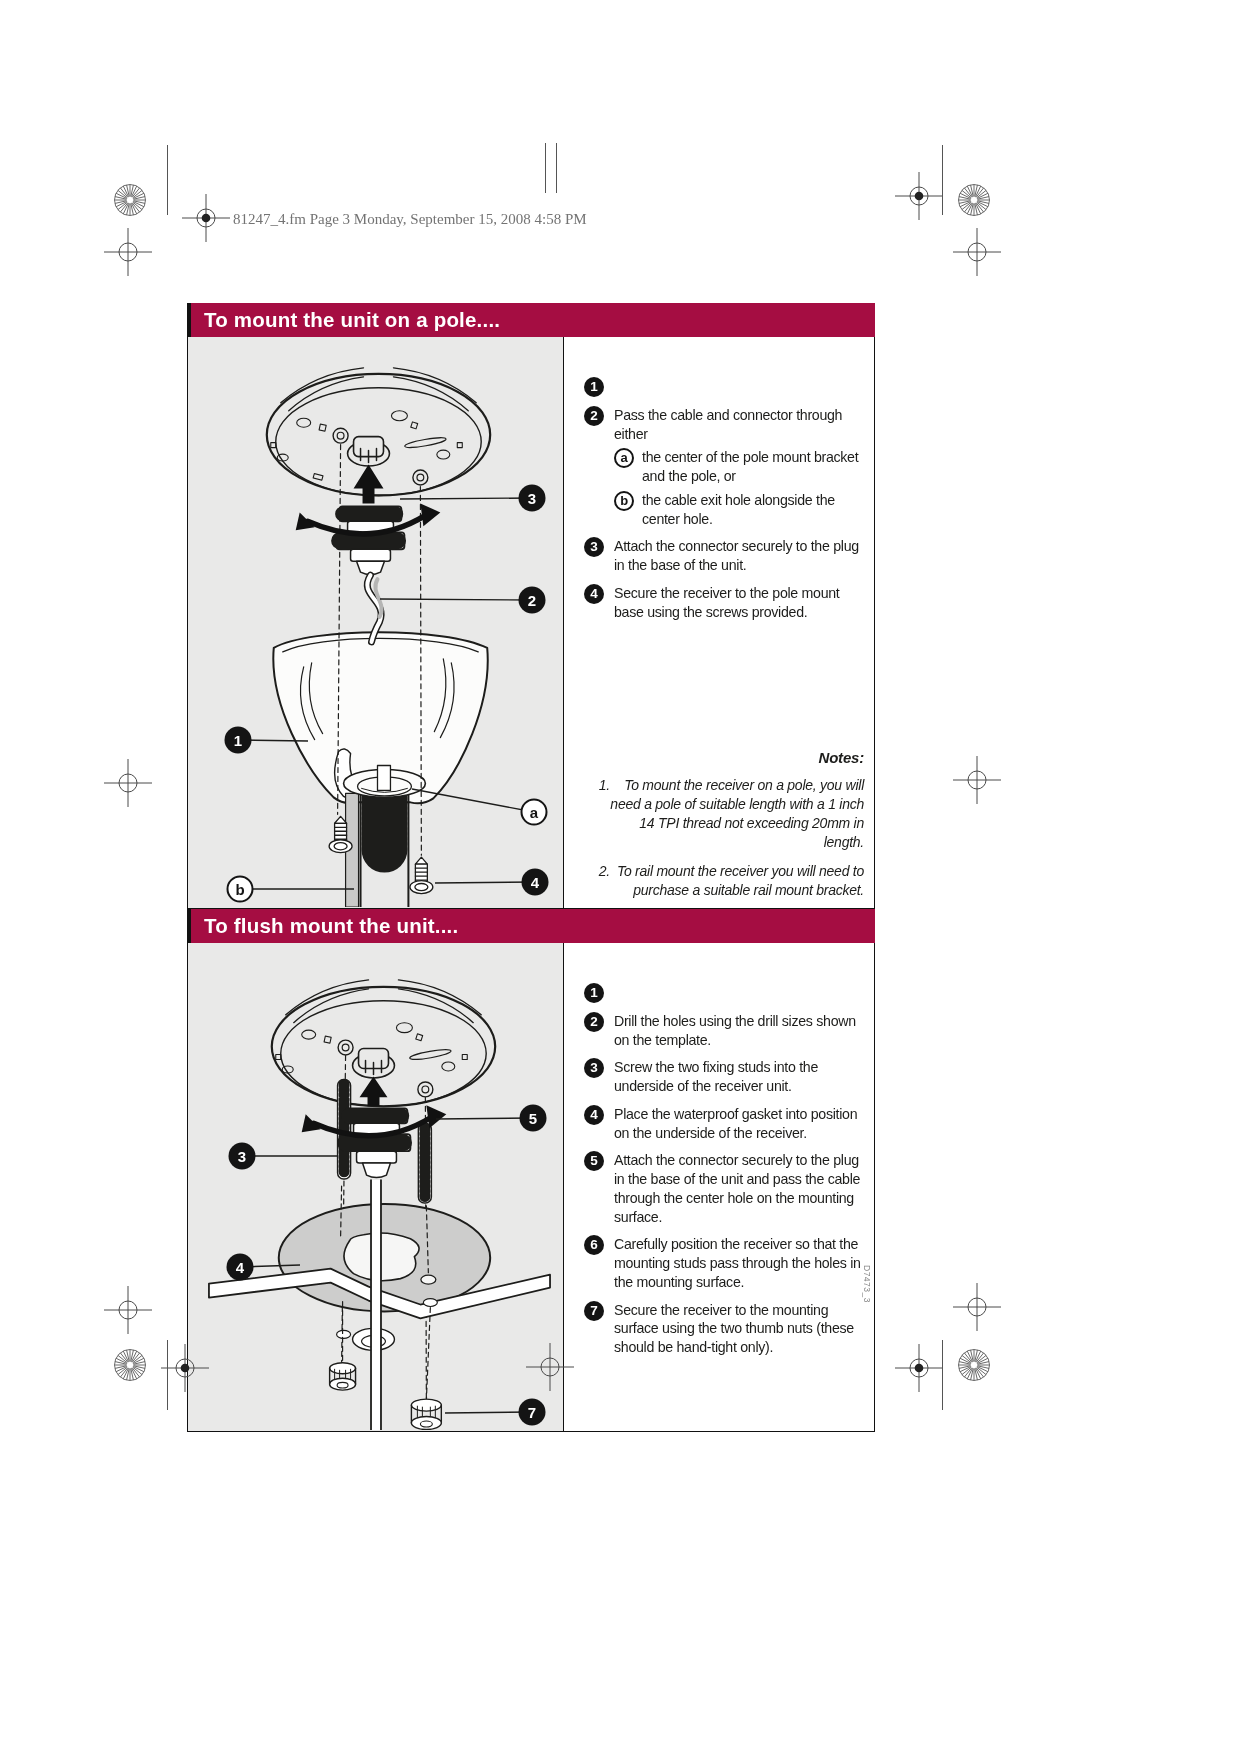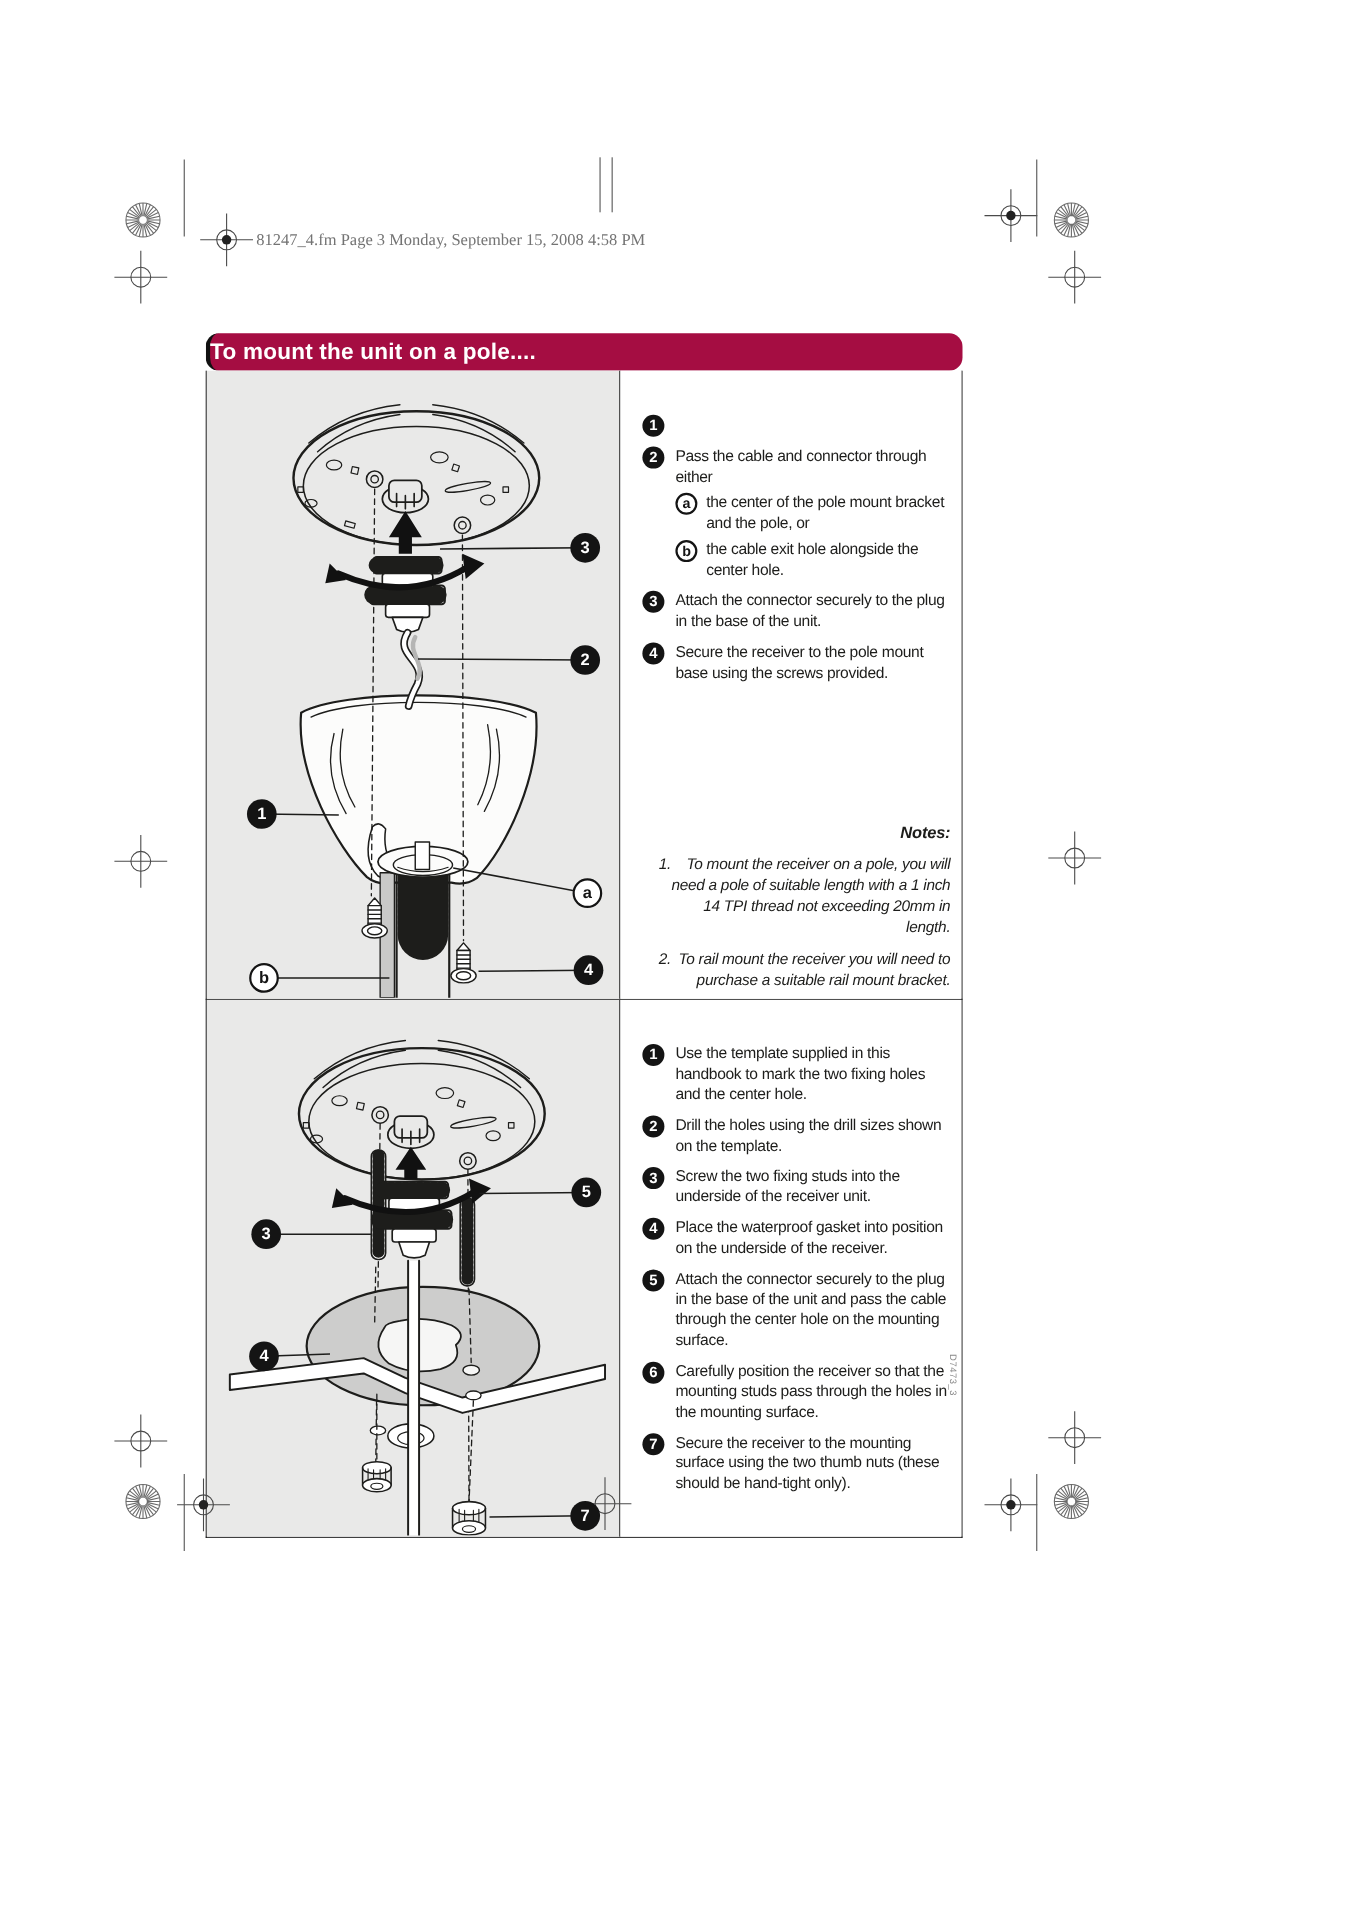--- a/index.html
+++ b/index.html
@@ -2,21 +2,21 @@
 <html><head>
 <meta charset="utf-8">
 <style>
   html,body{margin:0;padding:0;}
   body{width:1240px;height:1755px;position:relative;background:#fff;overflow:hidden;
        font-family:"Liberation Sans",sans-serif;color:#1d1d1b;}
   .page-header-line{position:absolute;left:233px;top:211px;font-family:"Liberation Serif",serif;
        font-size:15px;color:#737373;white-space:nowrap;}
   .doc-box{position:absolute;left:187px;top:303px;width:688px;}
   .section-header{height:34px;background:#a50d42;border-left:4px solid #111;
-       display:flex;align-items:center;box-sizing:border-box;border-radius:12px;}
+       display:flex;align-items:center;padding-left:13px;box-sizing:border-box;}
   .section-header span{color:#fff;font-weight:bold;font-size:20.5px;letter-spacing:.2px;}
   .section-body{display:flex;border:1px solid #111;border-top:none;box-sizing:border-box;position:relative;background:#fff;}
   .body-1{height:572px;}
   .body-2{height:489px;}
   .panel-left{width:376px;flex:0 0 376px;background:#e9e9e8;position:relative;
        border-right:1px solid #111;box-sizing:border-box;overflow:hidden;}
   .panel-left svg.diagram{display:block;width:375px;}
   .panel-right{flex:1;background:#fff;position:relative;padding:40px 10px 0 20px;box-sizing:border-box;}
   .step{display:flex;margin-bottom:9px;}
   .step-badge{flex:0 0 20px;width:20px;height:20px;border-radius:50%;background:#141414;color:#fff;
@@ -184,20 +184,23 @@
             <span>To mount the receiver on a pole, you will need a pole of suitable length with a 1 inch 14 TPI thread not exceeding 20mm in length.</span>
           </div>
           <div class="note">
             <span class="note-num">2.</span>
             <span>To rail mount the receiver you will need to purchase a suitable rail mount bracket.</span>
           </div>
         </div>
     </div>
   </div>
 
+  <div class="section-header">
+    <span>To flush mount the unit....</span>
+  </div>
   <div class="section-body body-2">
     <div class="panel-left">
       <svg class="diagram" viewBox="0 0 376 489" height="487" preserveAspectRatio="none">
         <g stroke="#1d1d1b" fill="none" stroke-width="1.5" stroke-linecap="round" stroke-linejoin="round">
 
           <g>
             <ellipse cx="196" cy="104" rx="112" ry="60" stroke-width="2.2"></ellipse>
             <ellipse cx="196" cy="111" rx="103" ry="53" stroke-width="1.4"></ellipse>
             <path d="M98,72 Q133,42 181,37 M106,80 Q137,52 181,46 M211,37 Q259,42 294,72 M211,46 Q255,52 286,80" stroke-width="1.3"></path>
             <circle cx="158" cy="105" r="7.5" stroke-width="1.4"></circle>
@@ -293,21 +296,20 @@
         </svg>
         <div class="callout dark" style="left: 345px; top: 175px;">5</div>
         <div class="callout dark" style="left: 54px; top: 213px;">3</div>
         <div class="callout dark" style="left: 52px; top: 324px;">4</div>
         <div class="callout dark" style="left: 344px; top: 469px;">7</div>
       </div>
     <div class="panel-right">
       <div>
           <div class="step">
             <span class="step-badge">1</span>
-            <div class="step-text"><span>Use the template supplied in this handbook to mark the two fixing holes and the center hole.</span></div>
           </div>
           <div class="step">
             <span class="step-badge">2</span>
             <div class="step-text"><span>Drill the holes using the drill sizes shown on the template.</span></div>
           </div>
           <div class="step">
             <span class="step-badge">3</span>
             <div class="step-text"><span>Screw the two fixing studs into the underside of the receiver unit.</span></div>
           </div>
           <div class="step">

